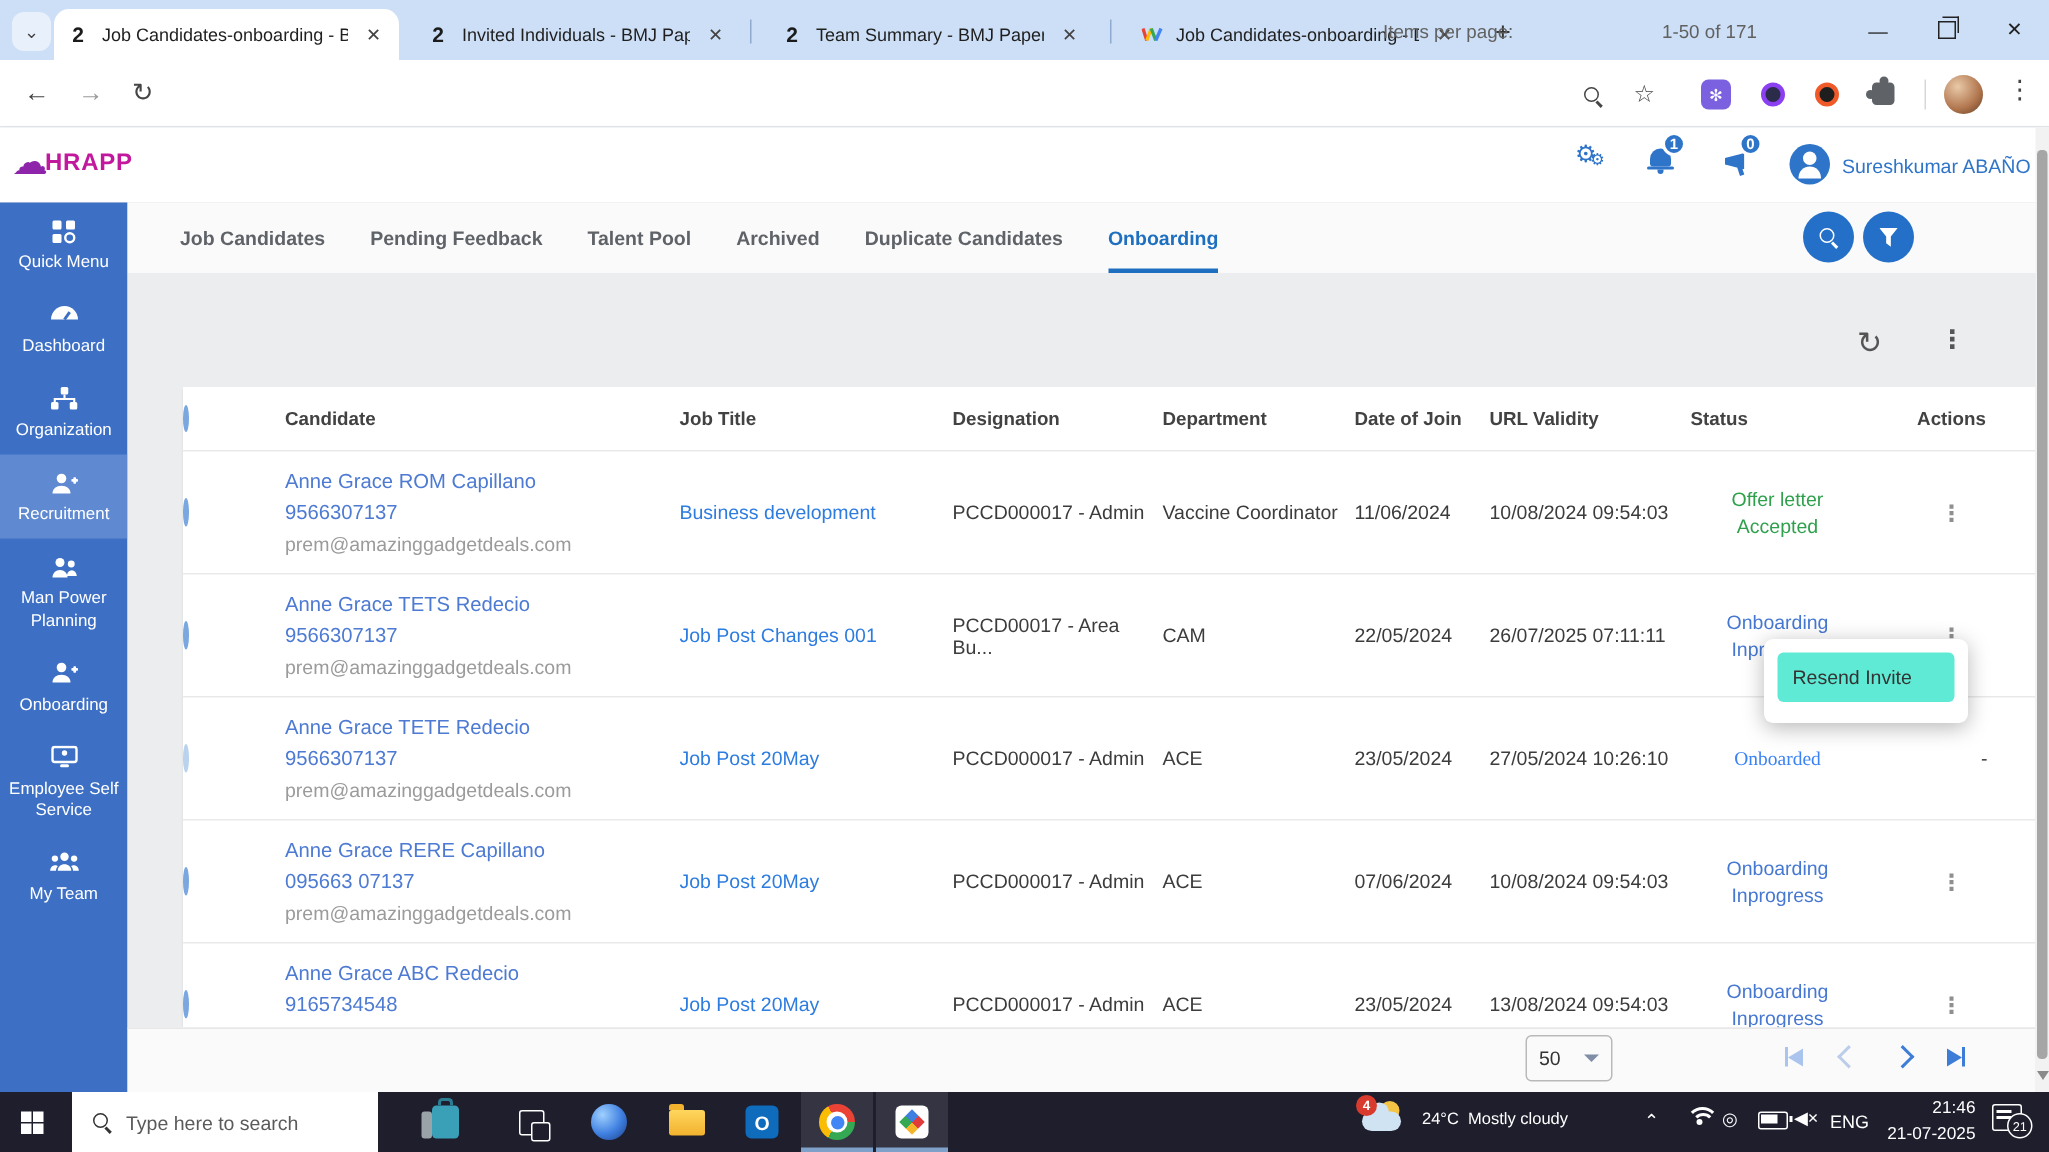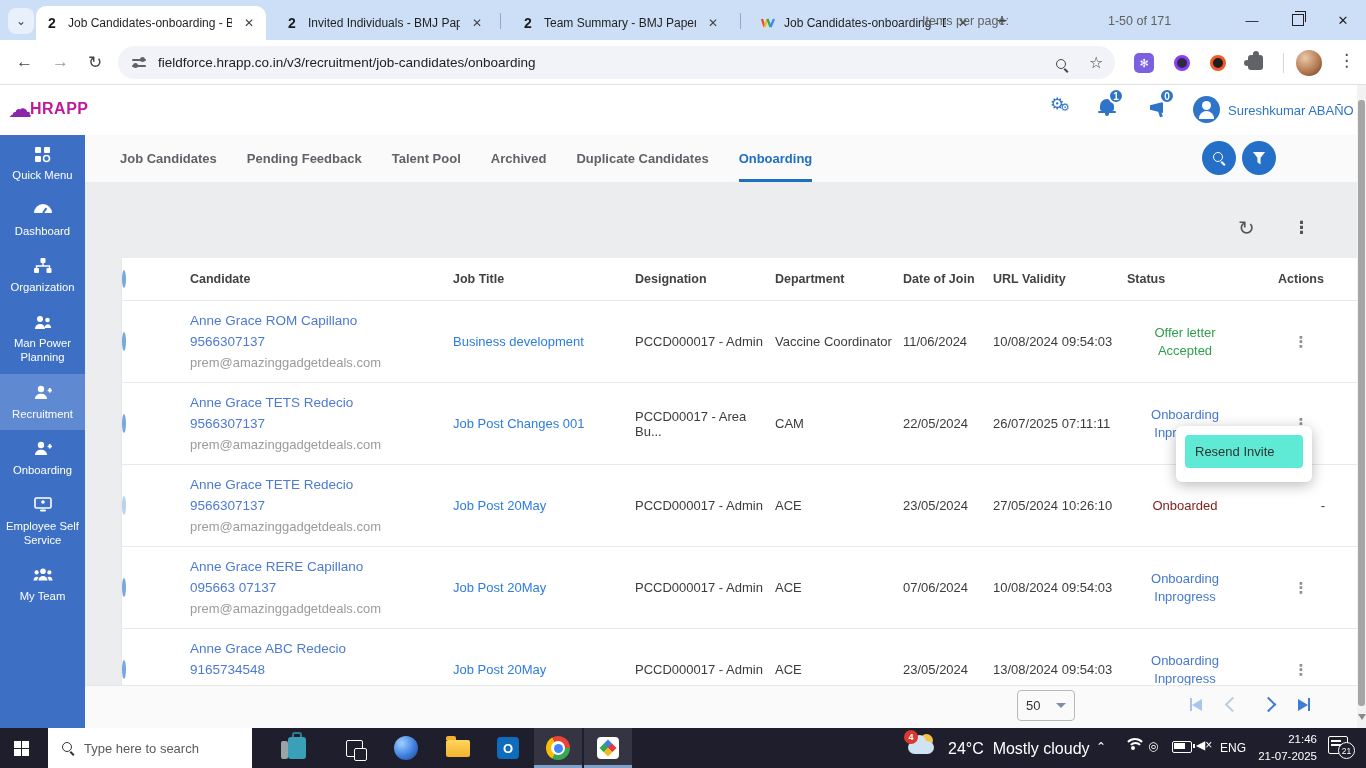--- a/index.html
+++ b/index.html
@@ -126,21 +126,21 @@
   .chrome{width:24px;height:24px;border-radius:50%;background:conic-gradient(from -30deg,#ea4335 0 120deg,#34a853 0 240deg,#fbbc05 0 360deg);position:relative;}
   .chrome:before{content:"";position:absolute;left:5px;top:5px;width:14px;height:14px;border-radius:50%;background:#fff;}
   .chrome:after{content:"";position:absolute;left:7.5px;top:7.5px;width:9px;height:9px;border-radius:50%;background:#4285f4;}
   .appsq{width:22px;height:22px;background:#fff;border-radius:4px;display:flex;align-items:center;justify-content:center;}
   .appsq i{width:12px;height:12px;transform:rotate(45deg);background:conic-gradient(#e23b3b 0 90deg,#f5b52a 0 180deg,#35a853 0 270deg,#3f7fe0 0 360deg);}
   .weather{position:absolute;left:908px;top:733px;width:32px;height:30px;}
   .weather .sun{position:absolute;left:12px;top:1px;width:13px;height:13px;border-radius:50%;background:#f6c445;}
   .weather .cl{position:absolute;left:0px;top:8px;width:26px;height:13px;border-radius:10px;background:#cfe3f2;}
   .weather .cl:before{content:"";position:absolute;left:5px;top:-6px;width:13px;height:13px;border-radius:50%;background:#cfe3f2;}
   .weather .bdg{position:absolute;left:-4px;top:-3px;width:14px;height:14px;border-radius:50%;background:#d83b2e;color:#fff;font-size:9px;font-weight:700;display:flex;align-items:center;justify-content:center;}
-  .wtext{position:absolute;left:948px;top:740px;font-size:16px;color:#fff;text-align:center;}
+  .wtext{position:absolute;left:948px;top:740px;font-size:11px;color:#fff;text-align:center;}
   .trayic{position:absolute;color:#fff;}
   .wifi{position:absolute;left:1124px;top:736px;width:18px;height:16px;}
   .wifi i{position:absolute;border:2px solid transparent;border-top-color:#fff;border-radius:50%;left:50%;}
   .wifi i.a{width:18px;height:18px;top:2px;margin-left:-9px;}
   .wifi i.b{width:11px;height:11px;top:6px;margin-left:-5.5px;}
   .wifi i.c{width:4px;height:4px;top:10px;margin-left:-2px;background:#fff;border:none;border-radius:50%;}
   .battery{position:absolute;left:1172px;top:741px;width:18px;height:10px;border:1.5px solid #fff;border-radius:2px;}
   .battery:before{content:"";position:absolute;right:-4px;top:2px;width:2px;height:4px;background:#fff;}
   .battery:after{content:"";position:absolute;left:1px;top:1px;width:11px;height:6px;background:#fff;}
   .mute{position:absolute;left:1196px;top:738px;font-size:12px;color:#fff;}
@@ -204,29 +204,20 @@
     <div class="winctl" style="left:1275px;">
         <span class="restore"></span>
       </div>
     <div class="winctl" style="left:1320px;">✕</div>
   </div>
 
   <div class="toolbar"></div>
   <div class="navic" style="left:16px;">←</div>
   <div class="navic" style="left:52px;color:#9a9a9a;">→</div>
   <div class="navic" style="left:88px;">↻</div>
-  <div class="omnibox">
-    <span class="tuneic">
-        <i></i>
-        <i></i>
-        <b></b>
-        <b></b>
-      </span>
-    <span class="url">fieldforce.hrapp.co.in/v3/recruitment/job-candidates/onboarding</span>
-  </div>
   <span class="obright" style="left:1056px;"><span class="lens"></span></span>
   <span class="obright star" style="left:1089px;top:53px;">☆</span>
   <span class="extic" style="left:1134px;background:#7b61e0;">✻</span>
   <span class="extic" style="left:1172px;">
       <span class="ring" style="border:3px solid #8a3ff0;background:#2b2b4a;"></span>
     </span>
   <span class="extic" style="left:1208px;">
       <span class="ring" style="border:3px solid #f05a28;background:#1e1e1e;"></span>
     </span>
   <span class="puzzle" style="left:1248px;"></span>
@@ -282,41 +273,41 @@
       <span class="sic">
           <svg width="18" height="16">
             <rect x="6.5" y="0" width="5" height="5" rx="1"></rect>
             <rect x="0" y="10" width="5" height="5" rx="1"></rect>
             <rect x="12.5" y="10" width="5" height="5" rx="1"></rect>
             <path d="M9 5v3M2.5 10V8h13v2M9 8v0" stroke="#fff" stroke-width="1.4" fill="none"></path>
           </svg>
         </span>
       <span>Organization</span>
     </div>
+    <div class="sitem active">
+      <span class="sic">
+          <svg width="18" height="15">
+            <circle cx="7" cy="4" r="3.2"></circle>
+            <path d="M1 14c0-3.2 2.6-5.2 6-5.2s6 2 6 5.2z"></path>
+            <rect x="13.6" y="4.4" width="4.4" height="1.8" rx=".5"></rect>
+            <rect x="14.9" y="3.1" width="1.8" height="4.4" rx=".5"></rect>
+          </svg>
+        </span>
+      <span>Recruitment</span>
+    </div>
     <div class="sitem">
       <span class="sic">
           <svg width="18" height="15">
             <circle cx="6" cy="4" r="3"></circle>
             <path d="M1 14c0-3 2.2-5 5-5s5 2 5 5z"></path>
             <circle cx="13.5" cy="5" r="2.3"></circle>
             <path d="M10.5 13c.3-2.4 1.6-3.8 3.4-3.8 1.7 0 3 1.4 3.3 3.8z"></path>
           </svg>
         </span>
       <span>Man Power Planning</span>
-    </div>
-    <div class="sitem active">
-      <span class="sic">
-          <svg width="18" height="15">
-            <circle cx="7" cy="4" r="3.2"></circle>
-            <path d="M1 14c0-3.2 2.6-5.2 6-5.2s6 2 6 5.2z"></path>
-            <rect x="13.6" y="4.4" width="4.4" height="1.8" rx=".5"></rect>
-            <rect x="14.9" y="3.1" width="1.8" height="4.4" rx=".5"></rect>
-          </svg>
-        </span>
-      <span>Recruitment</span>
     </div>
     <div class="sitem">
       <span class="sic">
           <svg width="18" height="15">
             <circle cx="7" cy="4" r="3.2"></circle>
             <path d="M1 14c0-3.2 2.6-5.2 6-5.2s6 2 6 5.2z"></path>
             <rect x="13.6" y="4.4" width="4.4" height="1.8" rx=".5"></rect>
             <rect x="14.9" y="3.1" width="1.8" height="4.4" rx=".5"></rect>
           </svg>
         </span>
@@ -416,21 +407,21 @@
       <div class="cand">
         <div class="nm">Anne Grace TETE Redecio</div>
         <div class="ph">9566307137</div>
         <div class="em">prem@amazinggadgetdeals.com</div>
       </div>
       <div class="job">Job Post 20May</div>
       <div>PCCD000017 - Admin</div>
       <div>ACE</div>
       <div>23/05/2024</div>
       <div>27/05/2024 10:26:10</div>
-      <div class="statuscell" style="color: #7f1d1d;">Onboarded</div>
+      <div class="statuscell" style="color: #3b82f6; font-family: Liberation Serif, serif;">Onboarded</div>
       <div class="dash">-</div>
     </div>
 
     <div class="grid trow">
       <div><span class="ckc"></span></div>
       <div class="cand">
         <div class="nm">Anne Grace RERE Capillano</div>
         <div class="ph">095663 07137</div>
         <div class="em">prem@amazinggadgetdeals.com</div>
       </div>

